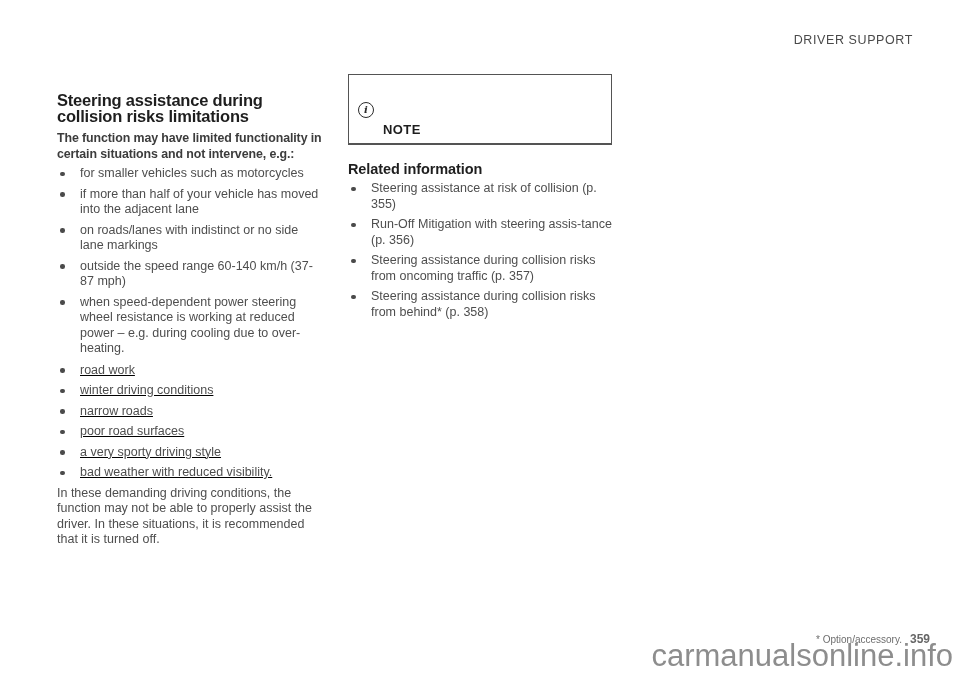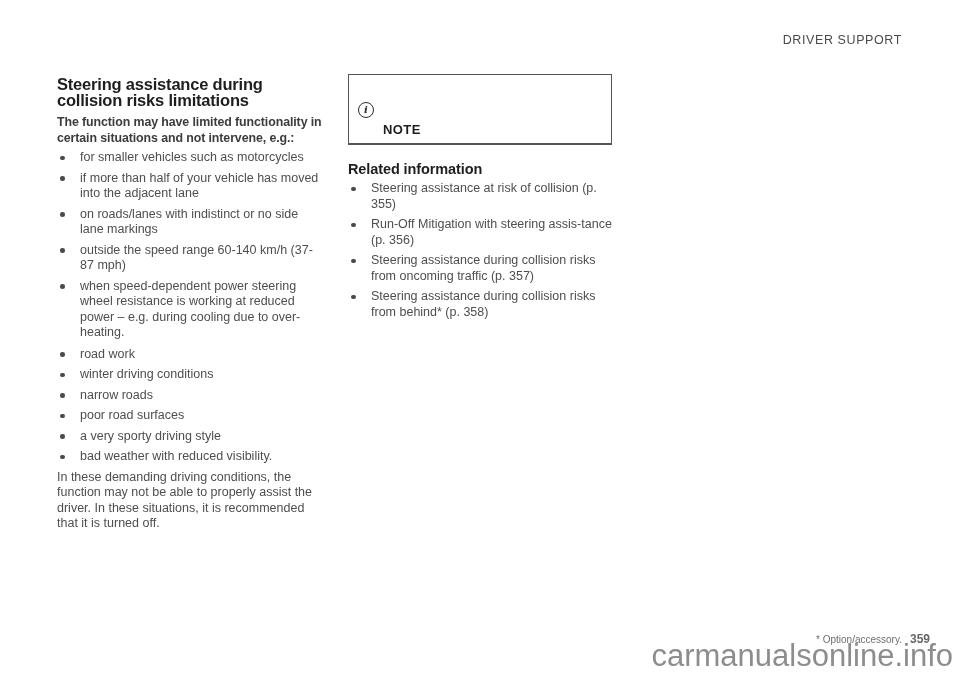--- a/index.html
+++ b/index.html
@@ -7,41 +7,41 @@
     width:960px; height:677px;
     background:#ffffff;
     font-family:"Liberation Sans", sans-serif;
     position:relative;
     overflow:hidden;
   }
   .page { position:absolute; inset:0; }
 
   
   .header-title {
-    position:absolute; top:33px; right:58px;
+    position:absolute; top:33px; right:47px;
     font-size:12.5px; color:#4a4a4a; letter-spacing:0.6px;
   }
 
   
   .col-left  { position:absolute; left:57px;  top:76px; width:266px; }
   .col-right { position:absolute; left:348px; top:74px; width:264px; }
 
   h1.section-heading {
     font-size:16.5px; line-height:16px; font-weight:bold;
-    color:#1e1e1e; margin:0 0 7px; letter-spacing:-0.2px;
+    color:#1e1e1e; margin:16px 0 7px; letter-spacing:-0.2px;
   }
   .intro {
     font-size:12.4px; font-weight:bold; color:#3c3c3c;
     line-height:15.6px; letter-spacing:-0.1px; margin:0 0 4px;
   }
   p.body-text {
     font-size:12.5px; color:#4e4e4e; line-height:15.5px; margin:0;
   }
   .mt1 { margin-top:3px; }
-  .mt2 { margin-top:4px; }
+  .mt2 { margin-top:4px;text-decoration:underline; }
 
   ul.dot-list { list-style:none; margin:0; padding:0; }
   ul.dot-list li {
     position:relative; padding-left:23px;
     font-size:12.5px; color:#4e4e4e; line-height:15.5px;
     margin:0 0 5px;
   }
   ul.dot-list li::before {
     content:""; position:absolute; left:3px; top:5.5px;
     width:4.5px; height:4.5px; border-radius:50%; background:#4a4a4a;

